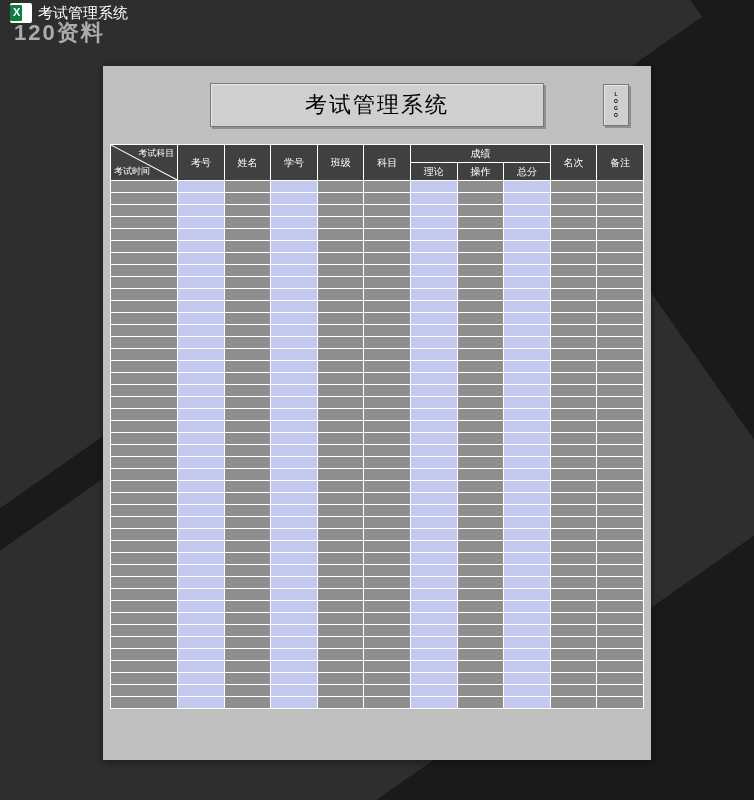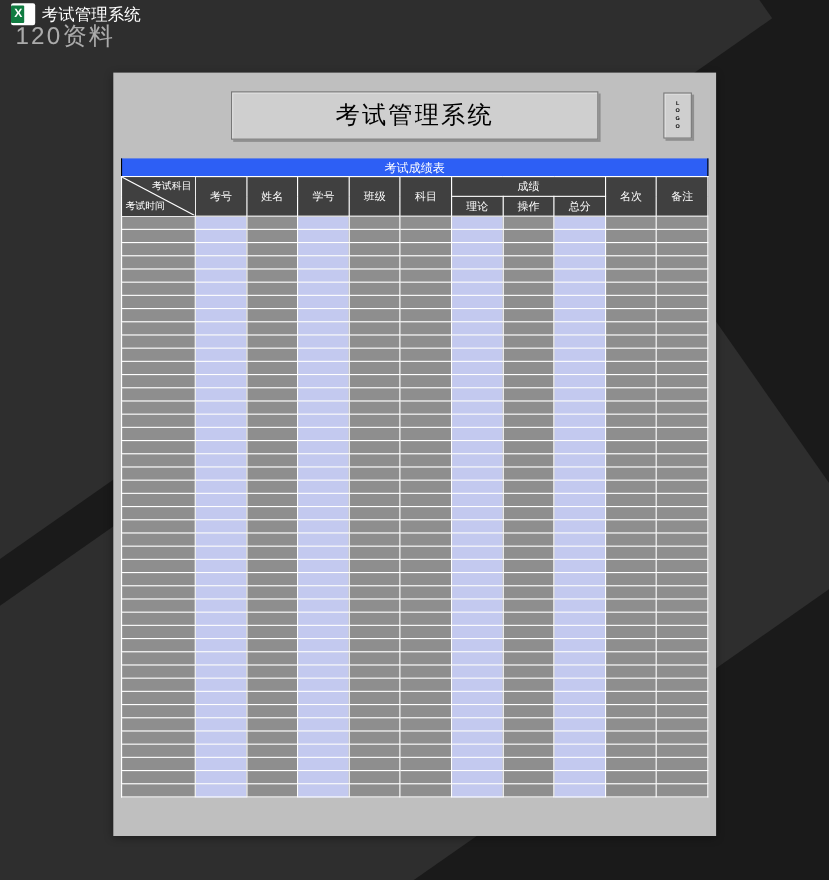--- a/index.html
+++ b/index.html
@@ -63,21 +63,21 @@
     font-family: Arial, sans-serif;
   }
   .topbar-title { color: #fff; font-size: 15px; }
   .watermark {
     position: absolute;
     left: 14px; top: 18px;
     color: rgba(255,255,255,0.6);
     font-size: 22px;
     letter-spacing: 2px;
     z-index: 5;
-    font-weight: 400;
+    font-weight: 700;
   }
   .sheet {
     position: absolute;
     left: 103px; top: 66px;
     width: 548px;
     height: 694px;
     background: #bfbfbf;
     box-shadow: 0 2px 8px rgba(0,0,0,0.4);
     z-index: 2;
     overflow: hidden;
@@ -177,21 +177,20 @@
   <span class="topbar-title">考试管理系统</span>
 </div>
 
 <div class="watermark">120资料</div>
 
 <div class="sheet">
   <div class="header-area">
     <div class="title-box">考试管理系统</div>
     <div class="logo-box">L<br>O<br>G<br>O</div>
   </div>
-  <div class="blue-bar">考试成绩表</div>
   <div class="grid-area">
     <table>
       <colgroup>
         <col style="width:62px">
           <col style="width:43px">
           <col style="width:43px">
         <col style="width:43px">
           <col style="width:43px">
           <col style="width:43px">
         <col style="width:43px">

